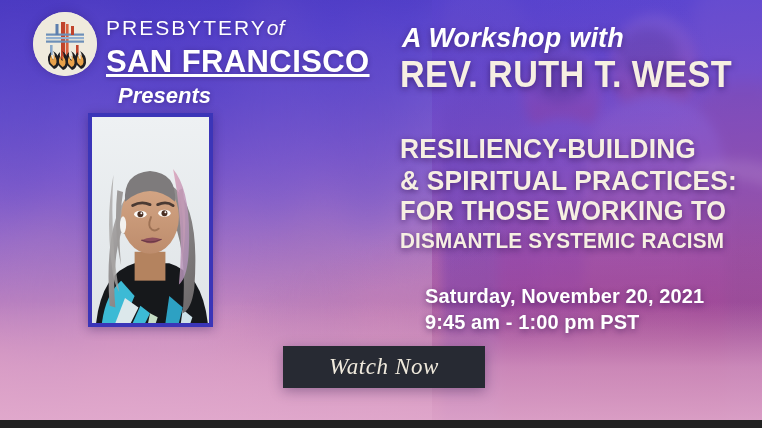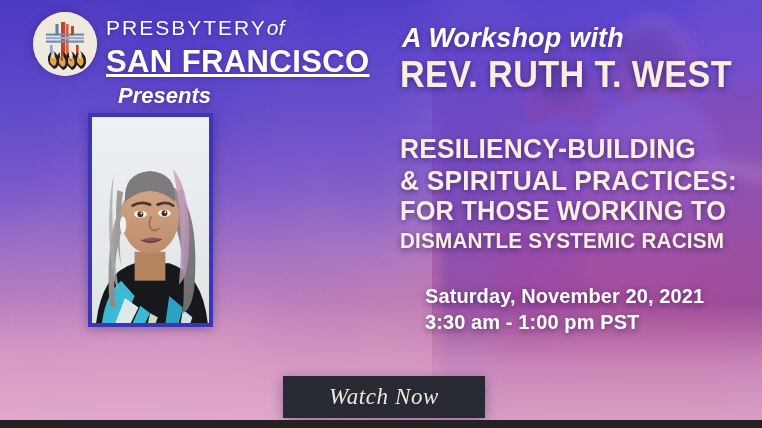--- a/index.html
+++ b/index.html
@@ -203,21 +203,20 @@
     display: flex;
     align-items: center;
     justify-content: center;
     font-family: "Liberation Serif", serif;
     font-size: 23px;
     font-style: italic;
     letter-spacing: .6px;
     cursor: pointer;
     box-shadow: 0 3px 12px rgba(30,12,60,.35);
     user-select: none;
-    margin-top: 30px;
   }
 </style>
 </head>
 <body>
 
 <div id="banner">
 
   <div class="bg-base"></div>
 
   <div class="bg-crowd">
@@ -384,20 +383,20 @@
 
   <div class="title-block">
     <div class="title-line l1">RESILIENCY-BUILDING</div>
     <div class="title-line l2">&amp; SPIRITUAL PRACTICES:</div>
     <div class="title-line l3">FOR THOSE WORKING TO</div>
     <div class="title-line l4">DISMANTLE SYSTEMIC RACISM</div>
   </div>
 
   <div class="datetime">
     <div>Saturday, November 20, 2021</div>
-    <div>3:30 am - 1:00 pm PST</div>
+    <div>9:45 am - 1:00 pm PST</div>
   </div>
 
   <div class="watch-now">
     <span>Watch Now</span>
   </div>
 
 </div>
 
 </body></html>

